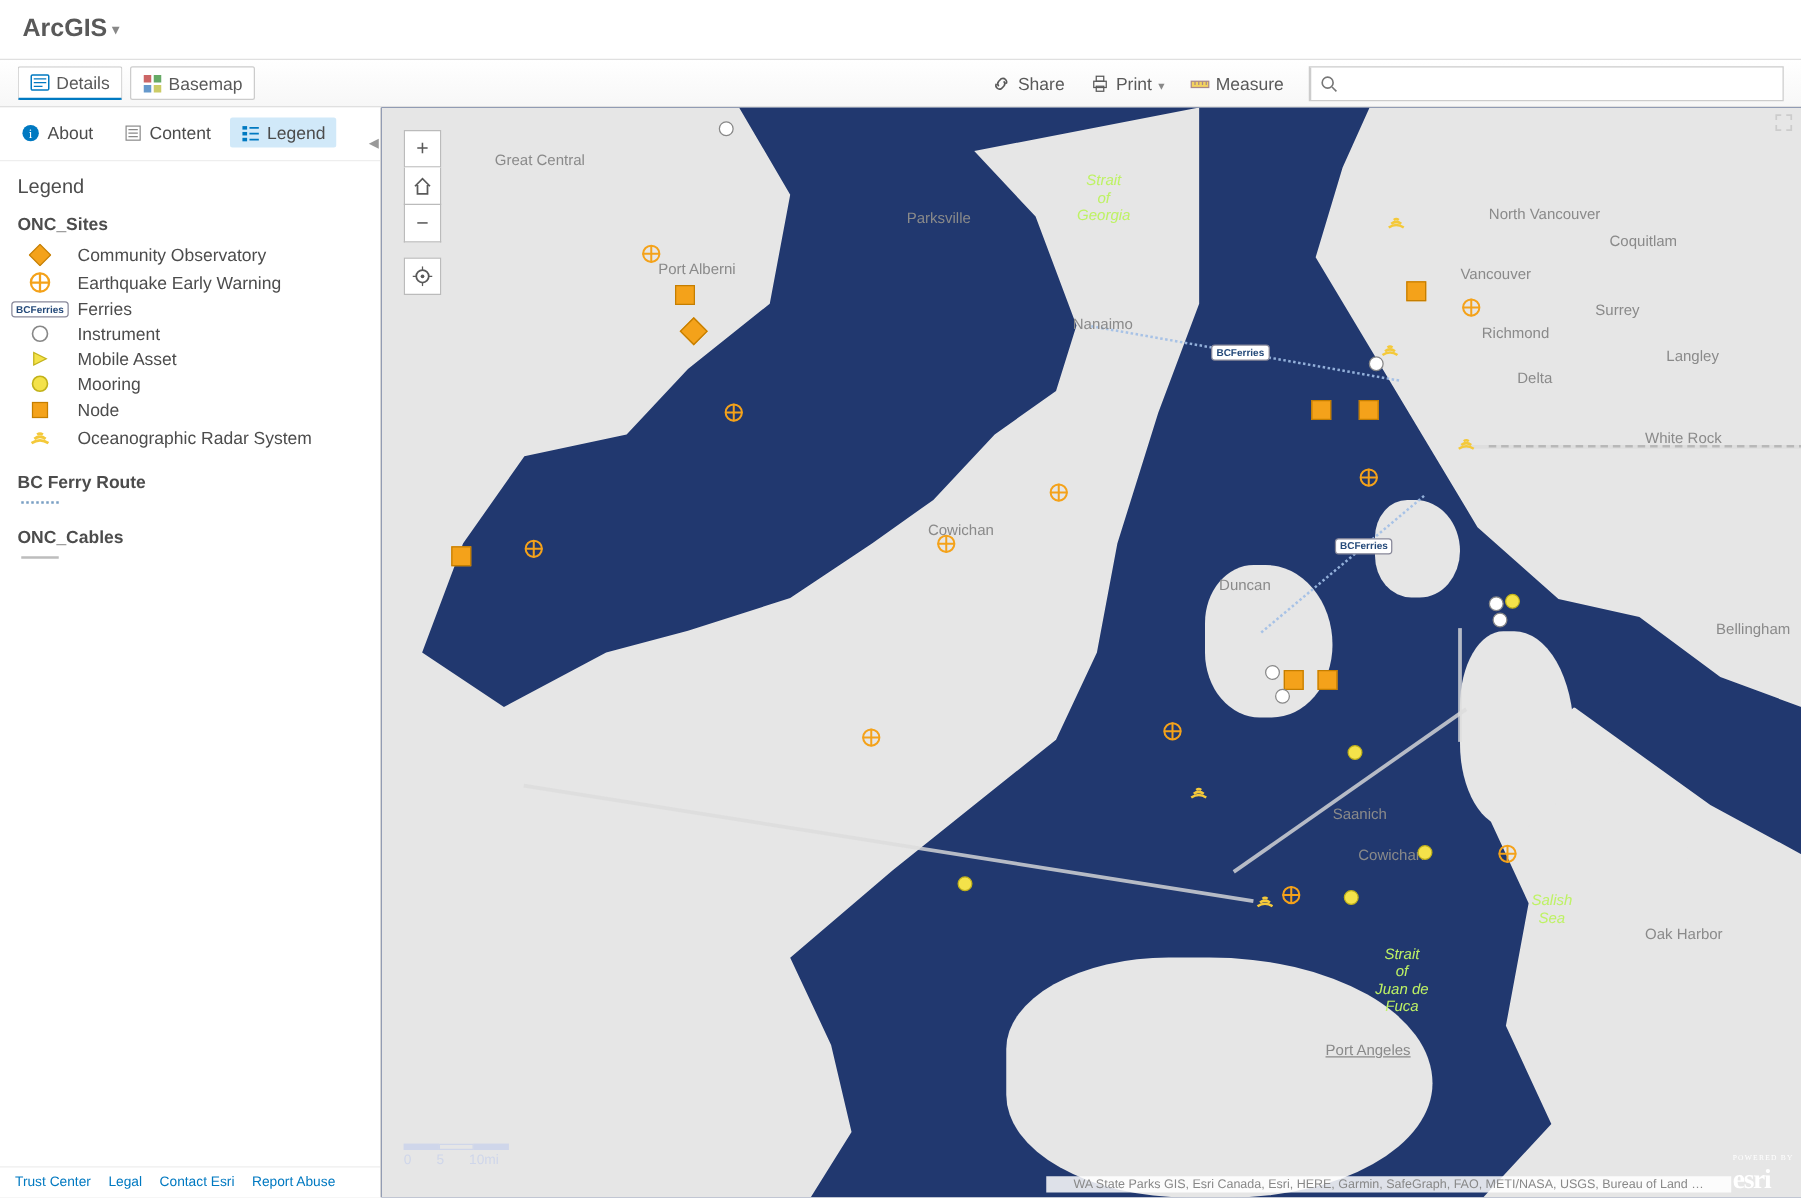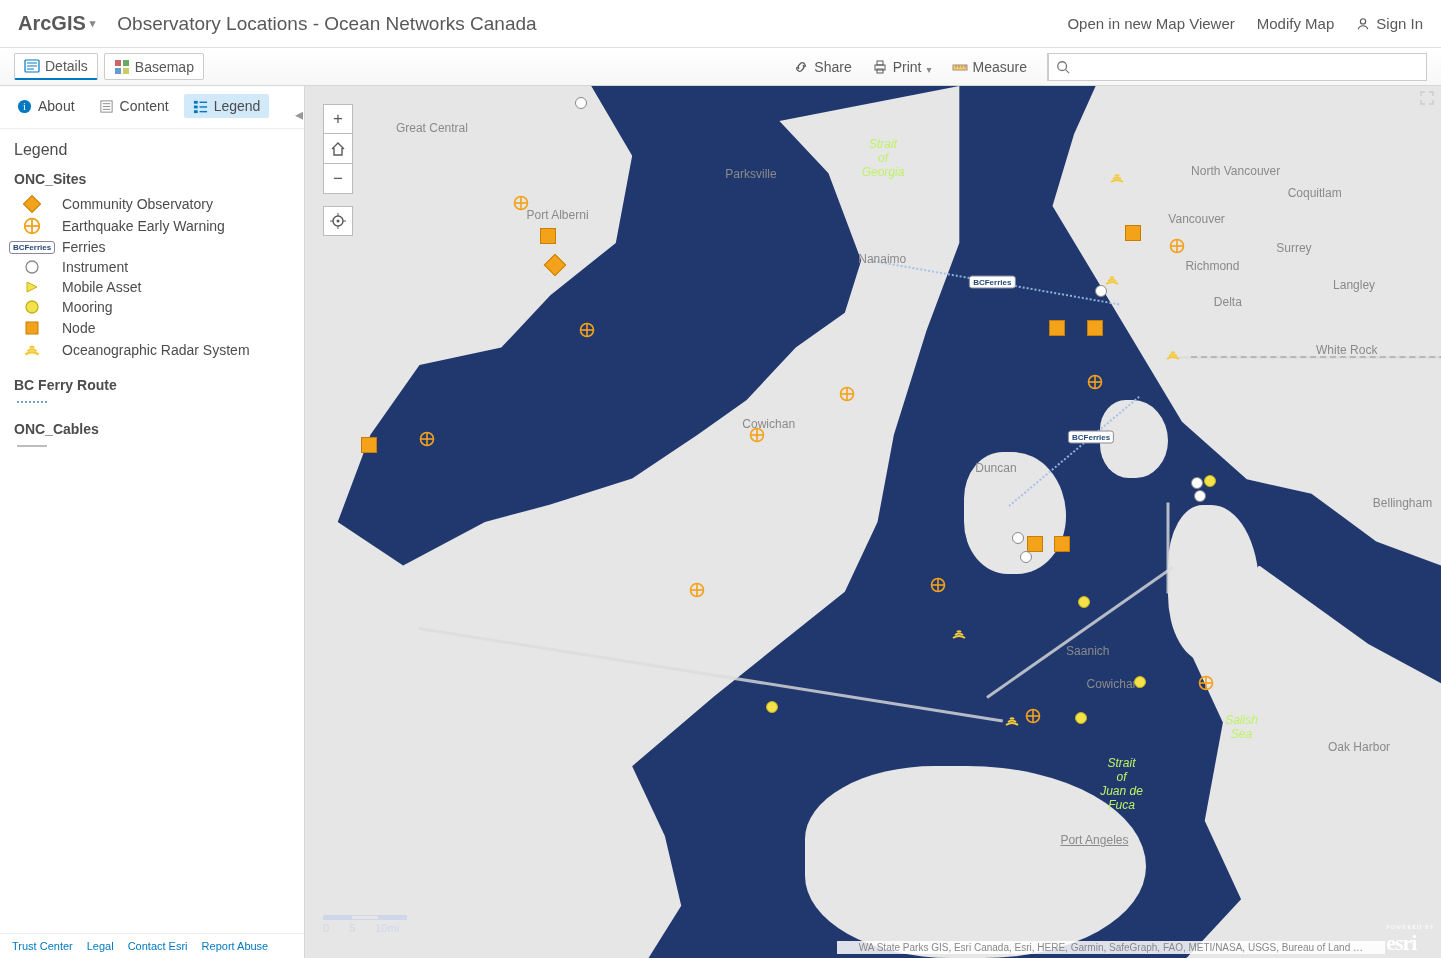--- a/index.html
+++ b/index.html
@@ -120,32 +120,20 @@
     <symbol id="ico-mobile" viewBox="0 0 16 16">
       <path d="M3 3 L13 8 L3 13 Z" fill="#f4e24a" stroke="#c2b21a"></path>
     </symbol>
   </defs>
 </svg>
 
 <div class="header">
   <div class="brand">
     <span>ArcGIS</span>
     <span class="chev">▾</span>
-  </div>
-  <div class="title">Observatory Locations - Ocean Networks Canada</div>
-  <div class="header-right">
-    <span>Open in new Map Viewer</span>
-    <span>Modify Map</span>
-    <span class="signin">
-      <svg class="person-icon" viewBox="0 0 16 16">
-          <circle cx="8" cy="5" r="3" fill="none" stroke="#595959" stroke-width="1.3"></circle>
-          <path d="M2.5 14c1-3 4-4 5.5-4s4.5 1 5.5 4" fill="none" stroke="#595959" stroke-width="1.3"></path>
-        </svg>
-      <span>Sign In</span>
-    </span>
   </div>
 </div>
 
 <div class="toolbar">
   <div class="tb-group-left">
     <div class="tb-btn active">
       <svg class="tb-icon" viewBox="0 0 16 16">
           <rect x="1" y="2" width="14" height="12" rx="1" fill="none" stroke="#0079c1" stroke-width="1.2"></rect>
           <line x1="3" y1="5" x2="13" y2="5" stroke="#0079c1"></line>
           <line x1="3" y1="8" x2="13" y2="8" stroke="#0079c1"></line>
@@ -408,21 +396,21 @@
       <div class="place-label" style="left: 68.8%; top: 67.8%;">Cowichan</div>
       <div class="place-label" style="left: 78%; top: 9%;">North Vancouver</div>
       <div class="place-label" style="left: 76%; top: 14.5%;">Vancouver</div>
       <div class="place-label" style="left: 86.5%; top: 11.5%;">Coquitlam</div>
       <div class="place-label" style="left: 85.5%; top: 17.8%;">Surrey</div>
       <div class="place-label" style="left: 77.5%; top: 19.8%;">Richmond</div>
       <div class="place-label" style="left: 80%; top: 24%;">Delta</div>
       <div class="place-label" style="left: 90.5%; top: 22%;">Langley</div>
       <div class="place-label" style="left: 89%; top: 29.5%;">White Rock</div>
       <div class="place-label" style="left: 94%; top: 47%;">Bellingham</div>
-      <div class="place-label" style="left: 89%; top: 75%; margin-left: 12px;">Oak Harbor</div>
+      <div class="place-label" style="left: 89%; top: 75%;">Oak Harbor</div>
       <div class="place-label" style="left: 66.5%; top: 85.7%; text-decoration: underline;">Port Angeles</div>
       <div class="place-label" style="left: 8%; top: 4%;">Great Central</div>
       <div class="marker sq" style="left: 21.4%; top: 17.2%;"></div>
       <div class="marker sq" style="left: 5.6%; top: 41.2%;"></div>
       <div class="marker sq" style="left: 72.9%; top: 16.9%;"></div>
       <div class="marker sq" style="left: 66.2%; top: 27.8%;"></div>
       <div class="marker sq" style="left: 69.5%; top: 27.8%;"></div>
       <div class="marker sq" style="left: 64.3%; top: 52.5%;"></div>
       <div class="marker sq" style="left: 66.6%; top: 52.5%;"></div>
       <div class="marker diamond" style="left: 22%; top: 20.5%;"></div>

